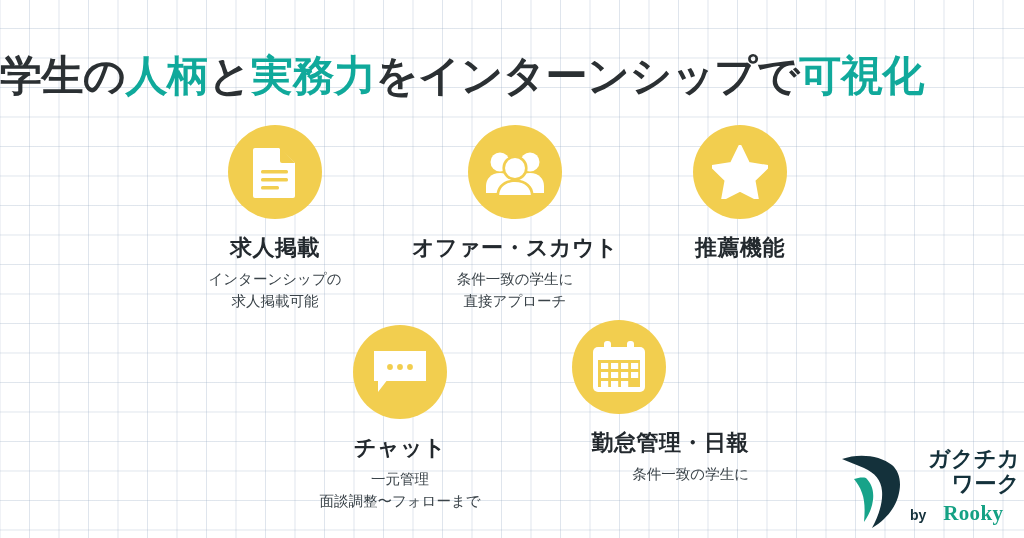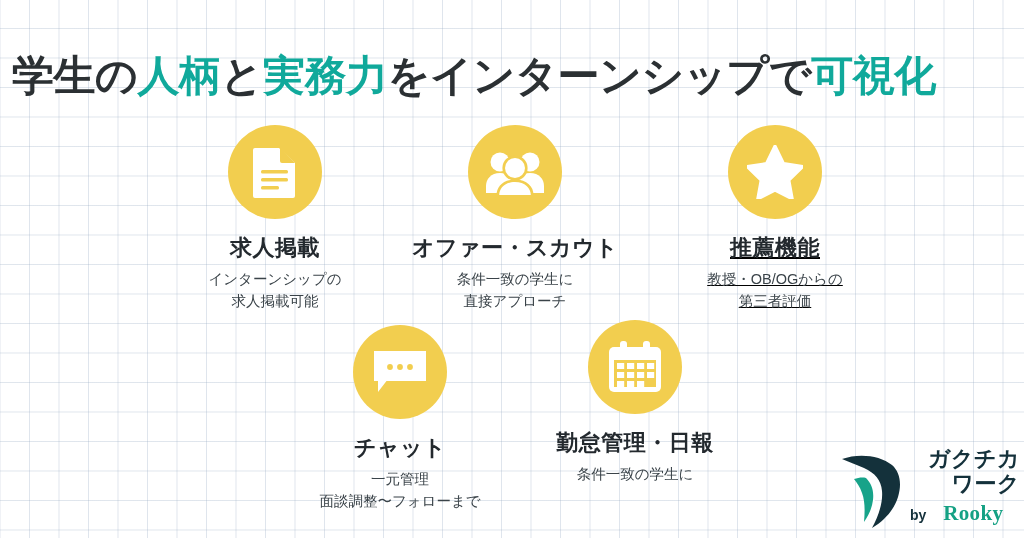--- a/index.html
+++ b/index.html
@@ -26,21 +26,21 @@
       linear-gradient(to bottom, rgba(150,170,195,0.30) 1px, transparent 1px);
     background-size: 29.5px 29.5px;
     background-position: -0.5px -1.5px;
     overflow: hidden;
   }
 
   
   #title {
     position: absolute;
     top: 22px;
-    left: 12px;
+    left: 0;
     width: 914px;
     text-align: center;
     font-size: 42px;
     font-weight: bold;
     letter-spacing: -0.5px;
     color: #2b3033;
     white-space: nowrap;
     line-height: 1.25;
   }
   #title .accent { color: #10a99b; }
@@ -80,24 +80,24 @@
     font-size: 14.5px;
     color: #3a4349;
     line-height: 1.5;
     white-space: nowrap;
   }
   .f-desc span { display: block; }
 
   
   #feat-jobs   { left: 145px; top: 125px; }
   #feat-offer  { left: 385px; top: 125px; }
-  #feat-recom  { left: 645px; top: 125px; text-decoration: underline; }
+  #feat-recom  { left: 610px; top: 125px; }
   
   #feat-chat   { left: 270px; top: 325px; }
-  #feat-attend { left: 505px; top: 320px; }
+  #feat-attend { left: 489px; top: 320px; text-align: right; }
 
   
   #logo {
     position: absolute;
     left: 842px;
     top: 447px;
     width: 175px;
     height: 84px;
   }
   #logo-mark {
@@ -191,24 +191,20 @@
 
   <div class="feature" id="feat-recom">
     <div class="icon-circle">
       <span>
         <svg width="56" height="54" viewBox="0 0 56 54" aria-hidden="true">
           <path d="M28 1 L36.6 18.6 L56 21.5 L41.9 35.2 L45.3 54 L28 45.1 L10.7 54 L14.1 35.2 L0 21.5 L19.4 18.6 Z" fill="#ffffff" stroke="#ffffff" stroke-width="3" stroke-linejoin="round"></path>
         </svg>
       </span>
     </div>
     <div class="f-title">推薦機能</div>
-    <div class="f-desc">
-      <span>教授・OB/OGからの</span>
-      <span>第三者評価</span>
-    </div>
   </div>
 
   <div class="feature" id="feat-chat">
     <div class="icon-circle">
       <span>
         <svg width="56" height="46" viewBox="0 0 56 46" aria-hidden="true">
           <path d="M2 2 h52 v30 h-37 l-2.5 0 l-8.5 11 v-11 h-4 z" fill="#ffffff"></path>
           <circle cx="18" cy="18" r="2.9" fill="#f2ce4f"></circle>
           <circle cx="28" cy="18" r="2.9" fill="#f2ce4f"></circle>
           <circle cx="38" cy="18" r="2.9" fill="#f2ce4f"></circle>

